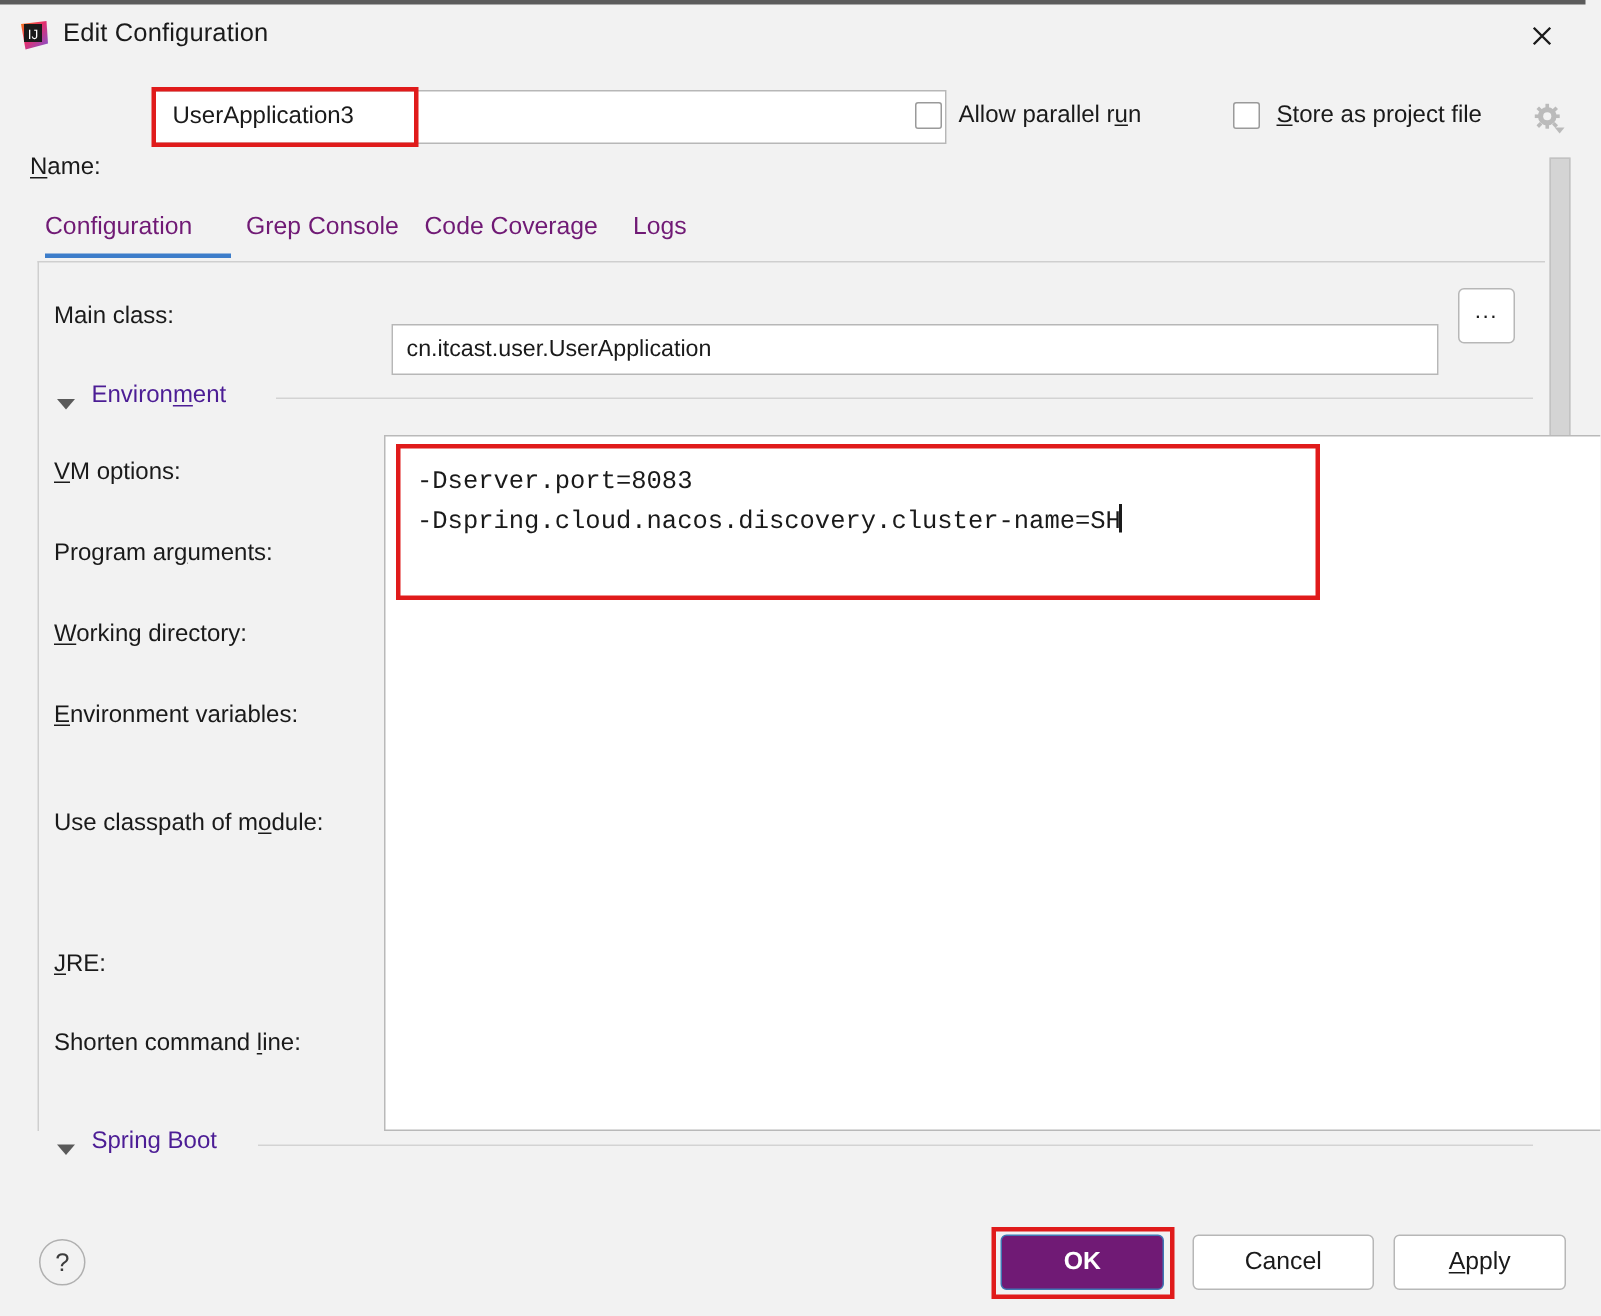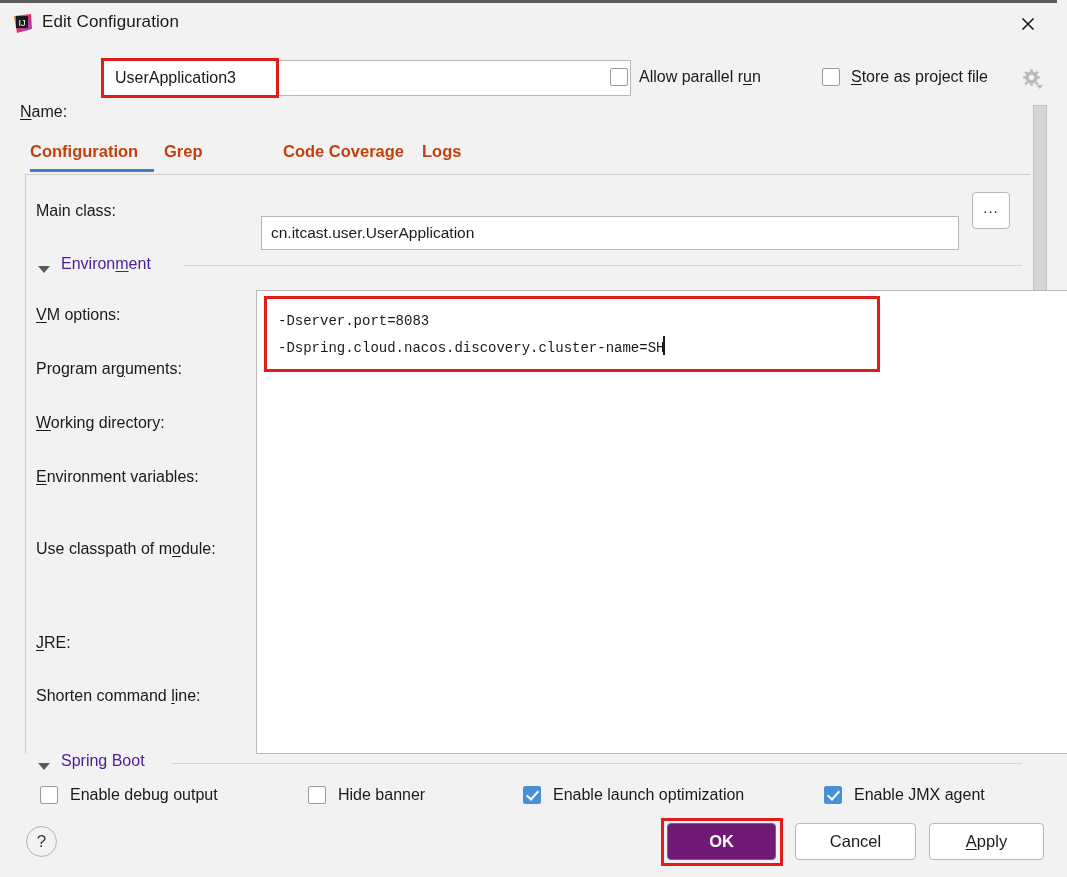--- a/index.html
+++ b/index.html
@@ -92,24 +92,23 @@
     position: absolute; left: 1022px; top: 68px;
     width: 22px; height: 22px;
   }
 
   
   #tabbar {
     position: absolute; left: 0; top: 136px; width: 1067px; height: 38px;
   }
   .tab {
     position: absolute; top: 0;
-    font-size: 16.5px; color: #c2410c;
+    font-size: 16.5px; color: #701a75;
     padding: 0; height: 36px; line-height: 30px;
     cursor: default;
-    font-weight: bold;
   }
   .tab.active::after {
     content: "";
     position: absolute; left: 0; right: 0; bottom: 0;
     height: 3px; background: #3d7dca;
   }
 
   
   #panel {
     position: absolute; left: 25px; top: 174px;
@@ -165,26 +164,26 @@
   
   #vm-panel {
     position: absolute; left: 256px; top: 290px;
     width: 811px; height: 464px;
     background: #fff;
     border: 1px solid #b9b9b9;
     border-right: none;
   }
   #vm-redbox {
     position: absolute; left: 264px; top: 296px;
-    width: 616px; height: 76px;
+    width: 616px; height: 104px;
     border: 3px solid #e01b1b;
     background: #fff;
     padding: 9px 11px 0 11px;
     font-family: "Liberation Mono", "DejaVu Sans Mono", monospace;
-    font-size: 14px; color: #1a1a1a;
+    font-size: 17px; color: #1a1a1a;
     line-height: 27px;
   }
   #vm-redbox .caret {
     display: inline-block;
     width: 1.5px; height: 19px;
     background: #1a1a1a;
     vertical-align: -3px;
     margin-left: -1px;
   }
 
@@ -350,38 +349,20 @@
     <div>-Dserver.port=8083</div>
     <div><span>-Dspring.cloud.nacos.discovery.cluster-name=SH</span><span class="caret"></span></div>
   </div>
 
   <div class="section" id="springboot-sect">
     <span class="tri"></span>
     <span>Spring Boot</span>
   </div>
   <div class="sect-line" id="sb-line"></div>
 
-  <div id="sb-checks">
-    <div class="sb-item" style="left:40px">
-      <span class="cbox"></span>
-      <span>Enable debug output</span>
-    </div>
-    <div class="sb-item" style="left:308px">
-      <span class="cbox"></span>
-      <span>Hide banner</span>
-    </div>
-    <div class="sb-item" style="left:523px">
-      <span class="cbox checked"></span>
-      <span>Enable launch optimization</span>
-    </div>
-    <div class="sb-item" style="left:824px">
-      <span class="cbox checked"></span>
-      <span>Enable JMX agent</span>
-    </div>
-  </div>
 
   <div id="bottombar"></div>
   <div id="help-btn">?</div>
   <div class="btn" id="ok-btn">OK</div>
   <div id="ok-redbox"></div>
   <div class="btn" id="cancel-btn">Cancel</div>
   <div class="btn" id="apply-btn"><span class="mn">A</span>pply</div>
 
 </div>
 

